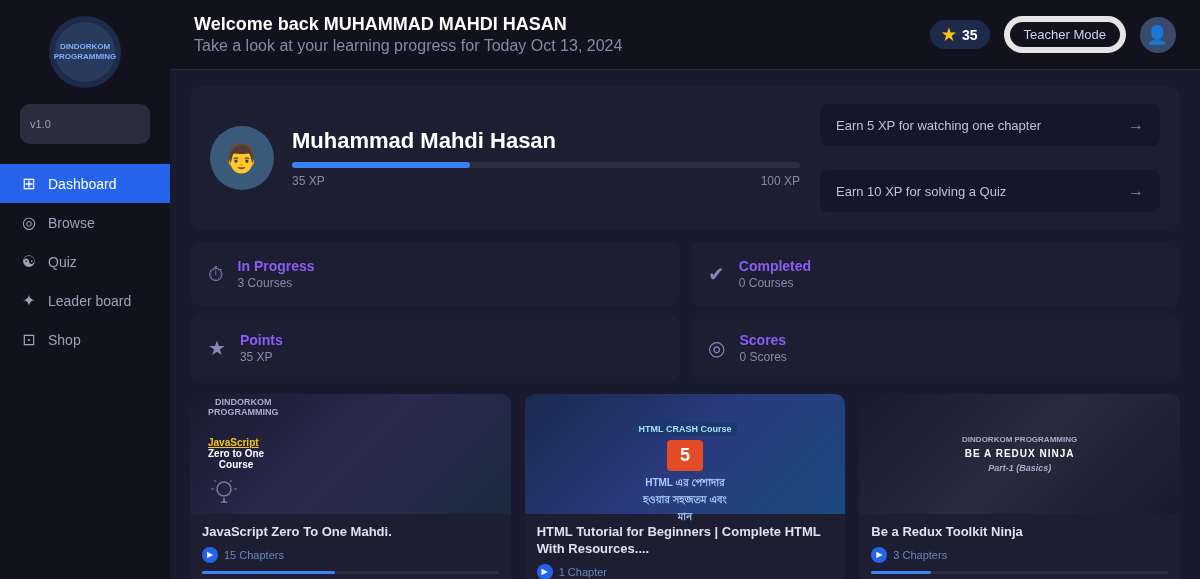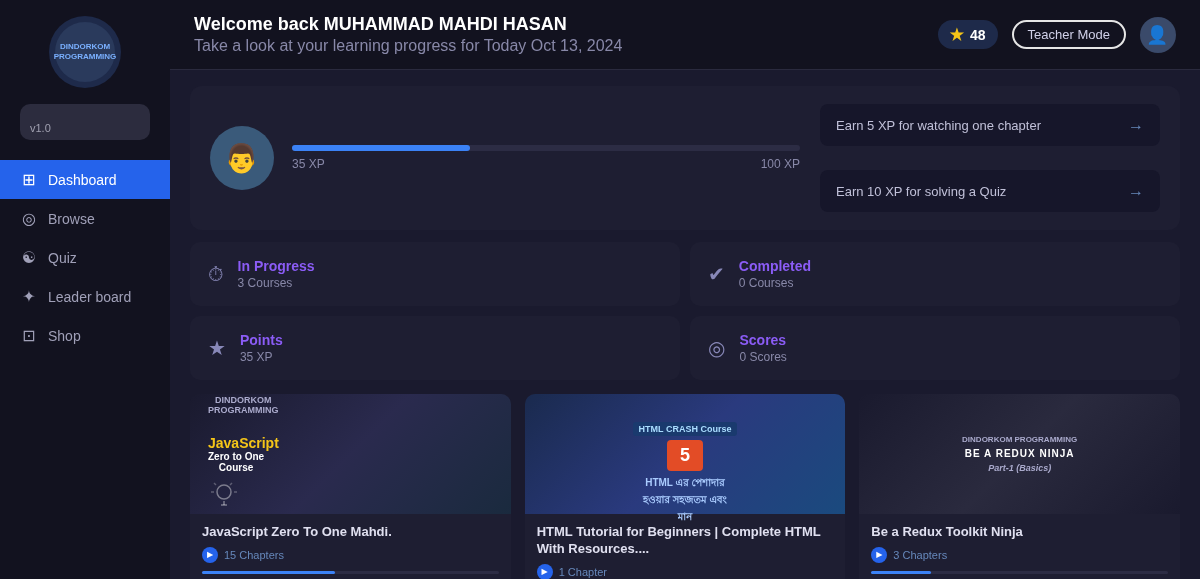--- a/index.html
+++ b/index.html
@@ -46,24 +46,24 @@
       font-size: 8px;
       color: #7ab0ff;
       font-weight: bold;
       text-align: center;
       line-height: 1.2;
     }
     .version-bar {
       background: #2c2c3e;
       border-radius: 10px;
       width: 130px;
-      height: 32px;
-      display: flex;
-      align-items: flex-start;
-      padding: 18px 10px;
+      height: 40px;
+      display: flex;
+      align-items: center;
+      padding: 8px 10px;
       margin-bottom: 20px;
       font-size: 11px;
       color: #a0a0b0;
     }
     .nav-item {
       width: 100%;
       display: flex;
       align-items: center;
       gap: 10px;
       padding: 10px 20px;
@@ -123,21 +123,21 @@
       display: flex;
       align-items: center;
       gap: 6px;
       font-size: 14px;
       font-weight: 600;
       color: #fff;
     }
     .star-icon { color: #f5c518; font-size: 16px; }
     .teacher-mode-btn {
       background: transparent;
-      border: 2px solid #e5e5e5;
+      border: 6px solid #e5e5e5;
       border-radius: 20px;
       padding: 5px 14px;
       color: #d0d0e8;
       font-size: 13px;
       cursor: pointer;
     }
     .avatar-circle {
       width: 36px;
       height: 36px;
       border-radius: 50%;
@@ -428,32 +428,33 @@
 <div class="main">
 
   <header class="header">
     <div class="header-left">
       <h1>Welcome back MUHAMMAD MAHDI HASAN</h1>
       <p>Take a look at your learning progress for Today Oct 13, 2024</p>
     </div>
     <div class="header-right">
       <div class="xp-badge">
         <span class="star-icon">★</span>
-        <span>48</span>
+        <span>35</span>
       </div>
       <button class="teacher-mode-btn">Teacher Mode</button>
       <div class="avatar-circle">👤</div>
     </div>
   </header>
 
   <div class="content">
 
     <div class="profile-card">
       <div class="profile-avatar">👨</div>
       <div class="profile-info">
+        <div class="profile-name">Muhammad Mahdi Hasan</div>
         <div class="progress-bar-container">
           <div class="progress-bar-fill" style="width:35%"></div>
         </div>
         <div class="xp-labels">
           <span>35 XP</span>
           <span>100 XP</span>
         </div>
       </div>
       <div style="width:20px"></div>
       <div class="profile-actions">
@@ -498,21 +499,21 @@
         </div>
       </div>
     </div>
 
     <div class="courses-grid">
 
       <div class="course-card">
         <div class="course-thumb js-thumb">
           <div class="js-thumb-inner">
             <div style="font-size:9px;color:#aaaacc;font-weight:600;">DINDORKOM<br>PROGRAMMING</div>
-            <div style="font-size:14px;font-weight:900;color:#f5c518;margin-top:20px;">JavaScript</div>
+            <div style="font-size:10px;font-weight:900;color:#f5c518;margin-top:20px;text-decoration:underline;">JavaScript</div>
             <div style="font-size:10px;color:#fff;font-weight:600;">Zero to One<br>Course</div>
             <div style="margin-top:6px;">
               <svg width="32" height="32" viewBox="0 0 32 32">
                 <circle cx="16" cy="13" r="7" fill="none" stroke="#ffffff66" stroke-width="1.5"></circle>
                 <line x1="16" y1="22" x2="16" y2="26" stroke="#ffffff66" stroke-width="1.5"></line>
                 <line x1="13" y1="26" x2="19" y2="26" stroke="#ffffff66" stroke-width="1.5"></line>
                 <line x1="3" y1="13" x2="6" y2="13" stroke="#ffffff44" stroke-width="1.5"></line>
                 <line x1="26" y1="13" x2="29" y2="13" stroke="#ffffff44" stroke-width="1.5"></line>
                 <line x1="6" y1="4" x2="8" y2="6" stroke="#ffffff44" stroke-width="1.5"></line>
                 <line x1="24" y1="4" x2="22" y2="6" stroke="#ffffff44" stroke-width="1.5"></line>

